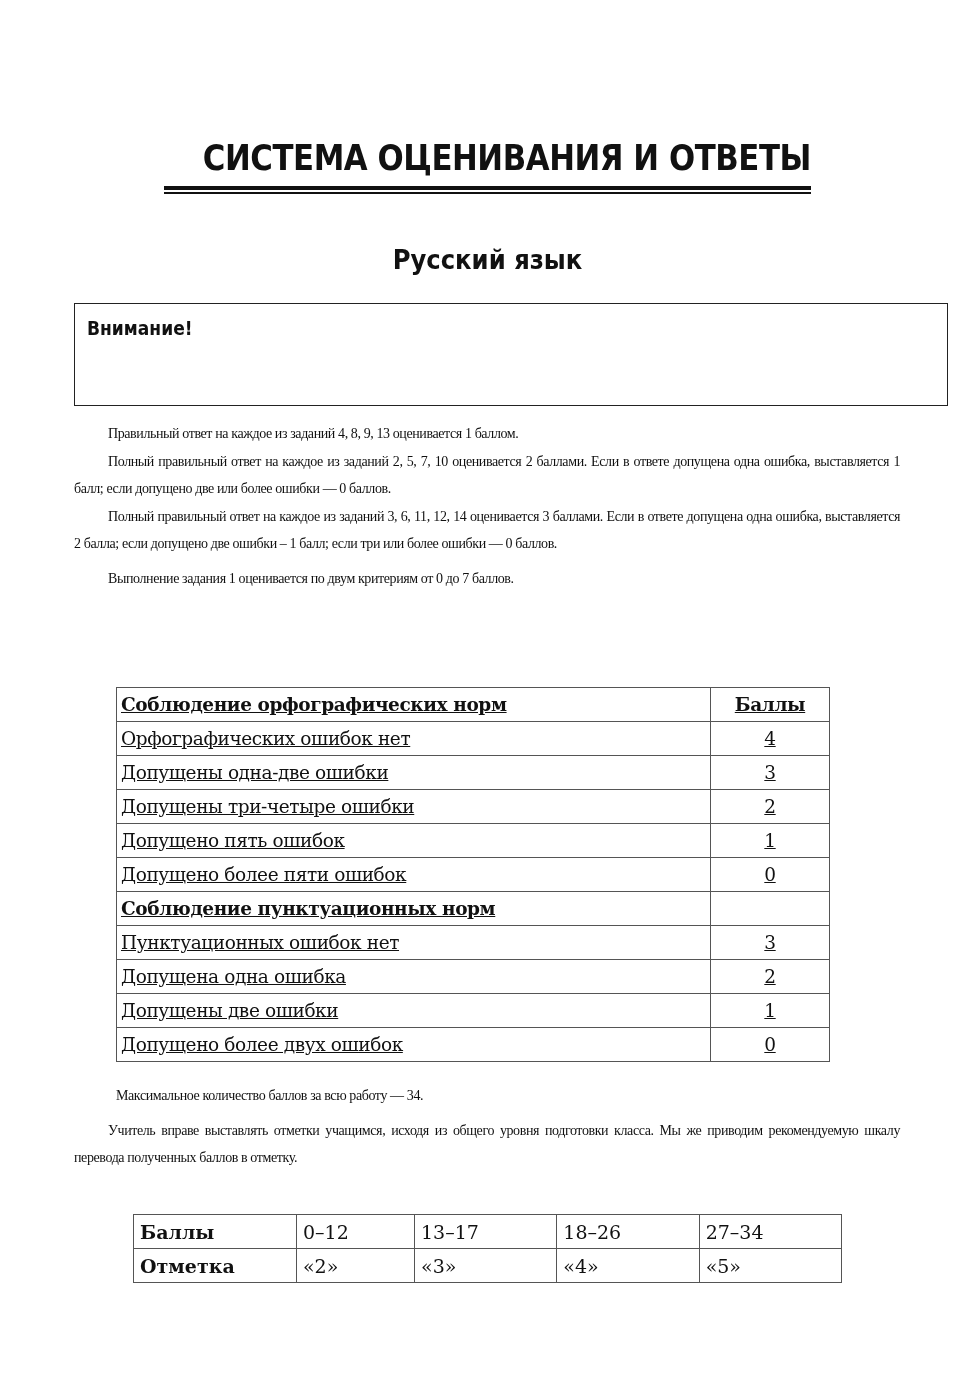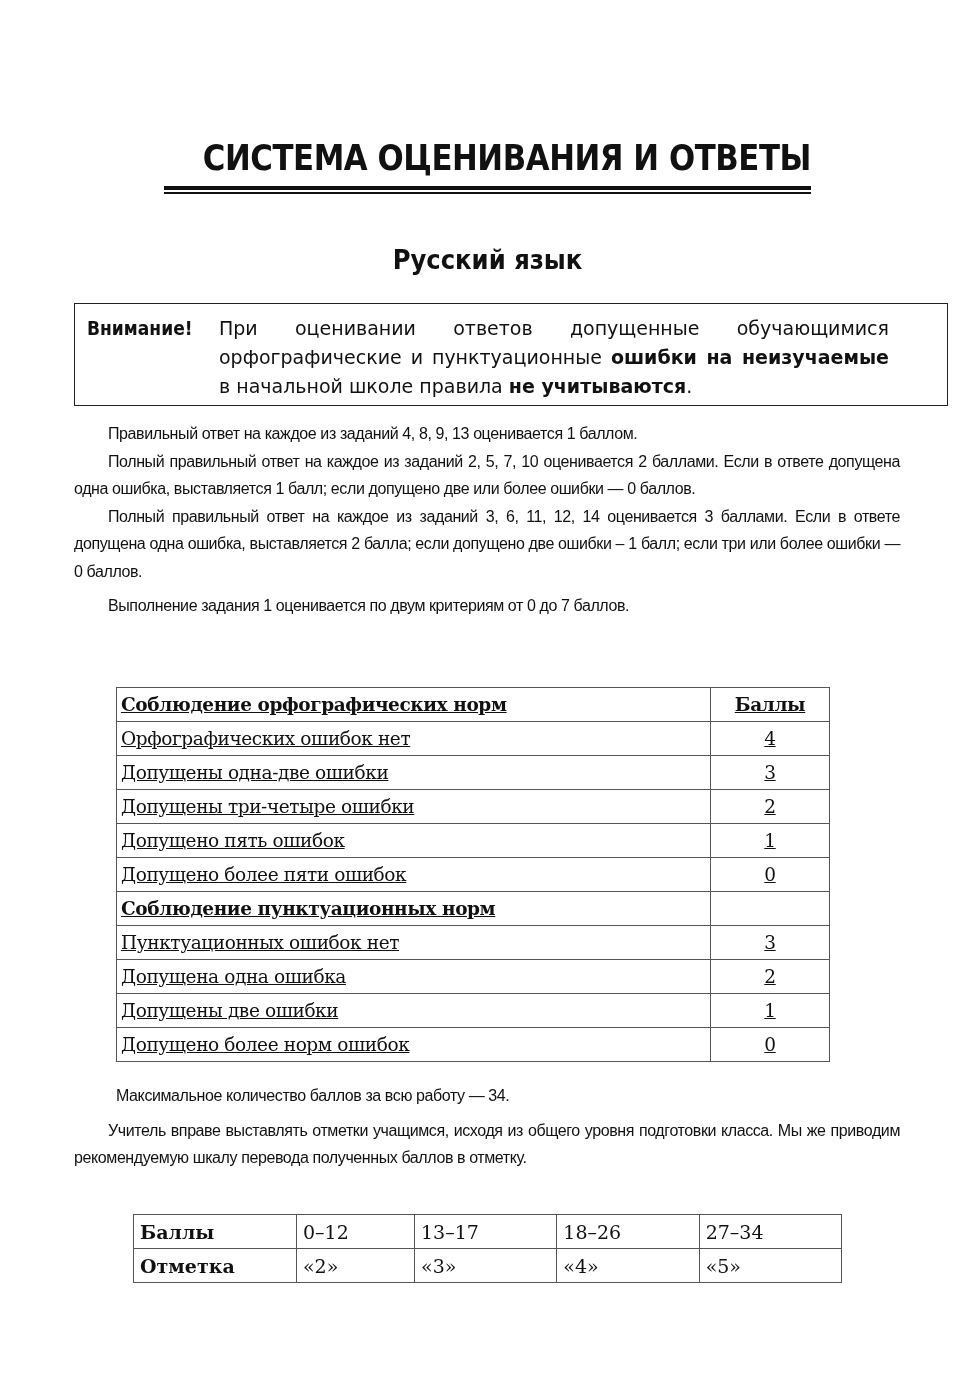--- a/index.html
+++ b/index.html
@@ -24,21 +24,21 @@
     position: absolute; left: 74px; top: 303px; width: 874px; height: 103px;
     border: 1.5px solid #222; box-sizing: border-box;
     font-family: "DejaVu Sans", sans-serif; font-size: 19px; line-height: 29px;
   }
   .attention .label { position: absolute; left: 12px; top: 10px; font-weight: bold; transform: scaleX(0.9); transform-origin: left; }
   .attention .body { position: absolute; left: 144px; top: 10px; width: 670px; text-align: justify; transform: scaleX(1); }
   .attention .body b { font-weight: bold; }
 
   .text {
     position: absolute; left: 74px; width: 826px;
-    font-family: Liberation Sans, sans-serif; font-size: 16px; line-height: 27.5px;
+    font-family: Liberation Serif, serif; font-size: 14px; line-height: 27.5px;
     text-align: justify; letter-spacing: -0.4px;
   }
   .text p { margin: 0; text-indent: 34px; }
 
   table.crit {
     position: absolute; left: 116px; top: 687px; width: 714px;
     border-collapse: collapse; font-family: "DejaVu Serif", serif; font-size: 18.5px; letter-spacing: -0.4px;
   }
   table.crit td { border: 1.5px solid #555; height: 33px; padding: 0 4px; text-decoration: underline; }
   table.crit td.pts { width: 110px; text-align: center; }
@@ -57,21 +57,20 @@
 <div class="title-wrap">
   <h1 class="title">СИСТЕМА ОЦЕНИВАНИЯ И ОТВЕТЫ</h1>
   <div class="rule-thick"></div>
   <div class="rule-thin"></div>
 </div>
 
 <h2 class="subtitle">Русский язык</h2>
 
 <div class="attention">
   <span class="label">Внимание!</span>
-  <div class="body"><span>При оценивании ответов допущенные обучающимися орфографические и пунктуационные </span><b>ошибки на неизучаемые</b><span> в начальной школе правила </span><b>не учитываются</b><span>.</span></div>
 </div>
 
 <div class="text" style="top:420px;">
   <p>Правильный ответ на каждое из заданий 4, 8, 9, 13 оценивается 1 баллом.</p>
   <p>Полный правильный ответ на каждое из заданий 2, 5, 7, 10 оценивается 2 баллами. Если в ответе допущена одна ошибка, выставляется 1 балл; если допущено две или более ошибки — 0 баллов.</p>
   <p>Полный правильный ответ на каждое из заданий 3, 6, 11, 12, 14 оценивается 3 баллами. Если в ответе допущена одна ошибка, выставляется 2 балла; если допущено две ошибки – 1 балл; если  три или более ошибки — 0 баллов.</p>
   <p style="margin-top:7px;">Выполнение задания 1 оценивается по двум критериям от 0 до 7 баллов.</p>
 </div>
 
 <table class="crit">
@@ -110,21 +109,21 @@
       </tr>
       <tr>
         <td>Допущена одна ошибка</td>
         <td class="pts">2</td>
       </tr>
       <tr>
         <td>Допущены две ошибки</td>
         <td class="pts">1</td>
       </tr>
       <tr>
-        <td>Допущено более норм ошибок</td>
+        <td>Допущено более двух ошибок</td>
         <td class="pts">0</td>
       </tr>
     </tbody>
 </table>
 
 <div class="text" style="top:1082px;">
   <p style="text-indent:42px;">Максимальное количество баллов за всю работу — 34.</p>
   <p style="margin-top:7px;">Учитель вправе выставлять отметки учащимся, исходя из общего уровня подготовки класса. Мы же приводим рекомендуемую шкалу перевода полученных баллов в отметку.</p>
 </div>
 

